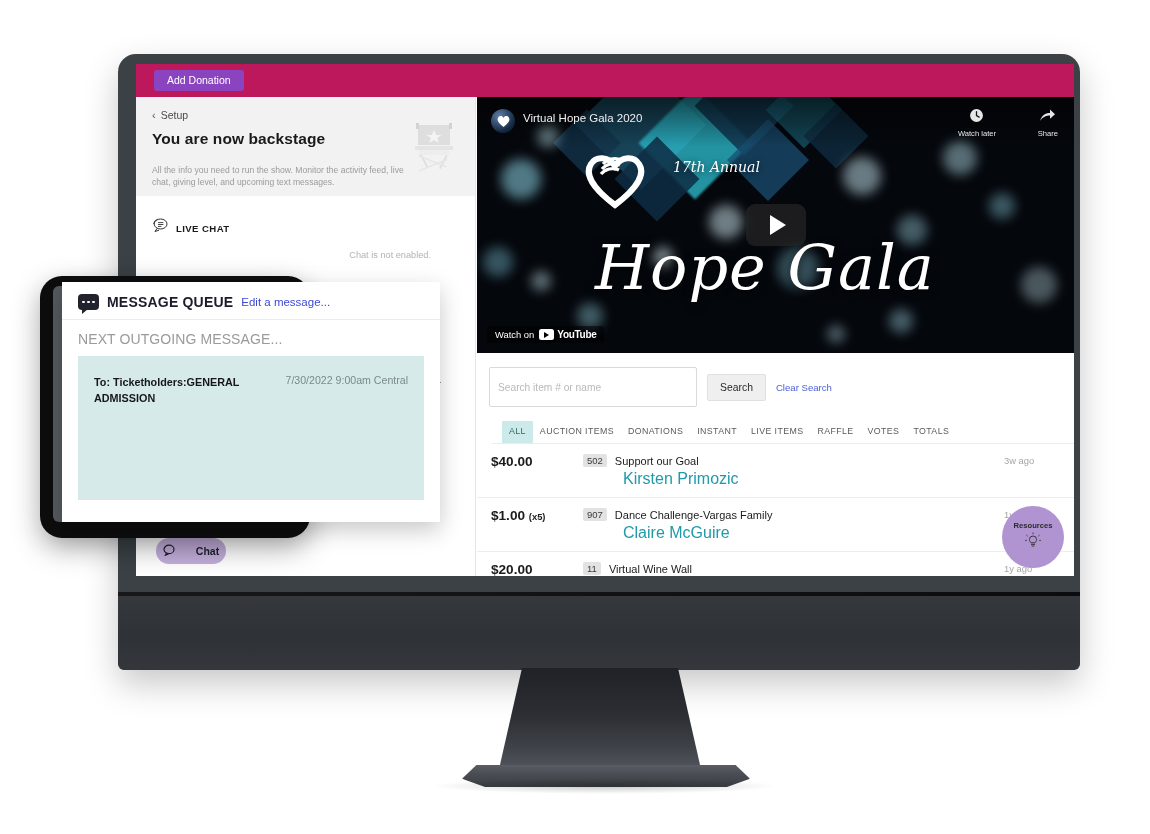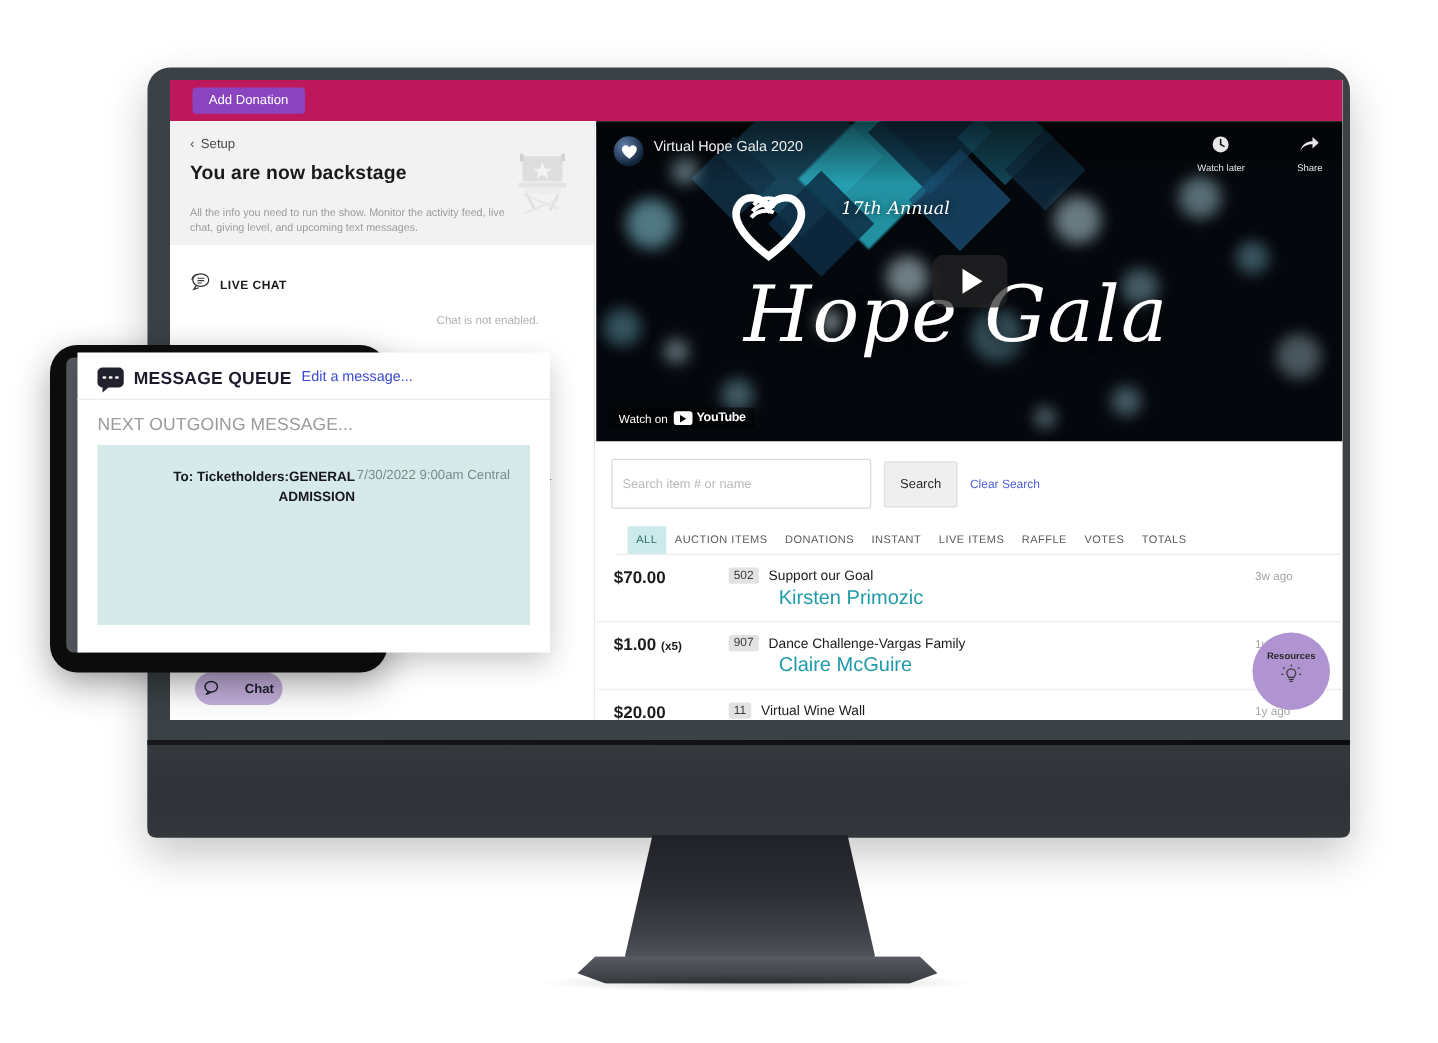--- a/index.html
+++ b/index.html
@@ -136,42 +136,42 @@
     display:flex; align-items:center; gap:5px;
     color:#fff; font-size:9.4px; cursor:pointer;
   }
   .yt-badge { display:flex; align-items:center; gap:3px; }
   .yt-play { width:15px; height:11px; background:#fff; border-radius:2.5px; display:flex;align-items:center;justify-content:center;}
   .yt-play i { width:0;height:0;border-left:5px solid #000;border-top:3px solid transparent;border-bottom:3px solid transparent;}
   .yt-word { font-size:10px; font-weight:700; color:#fff; letter-spacing:-.3px;}
 
   .gala-wrap { position:absolute; left:0; top:0; width:100%; height:100%; z-index:5; pointer-events:none; }
   .gala-script {
-    position:absolute; left:118px; top:118px;
+    position:absolute; left:118px; top:134px;
     font-family:"DejaVu Serif", serif; font-style:italic; font-size:62px;
     color:#fff; letter-spacing:1px; text-shadow:0 2px 10px rgba(0,0,0,.6);
     white-space:nowrap;
   }
   .gala-annual {
     position:absolute; left:196px; top:62px;
     font-family:"DejaVu Serif", serif; font-style:italic; font-size:14px; color:#fff;
     text-shadow:0 1px 6px rgba(0,0,0,.7); white-space:nowrap;
   }
   .heart-logo { position:absolute; left:104px; top:50px; z-index:6; }
 
   
   .search-row { display:flex; align-items:center; gap:10px; padding:14px 12px 10px 12px; }
   .search-input {
     width:208px; height:40px; border:1px solid #d9d9d9; border-radius:2px;
     padding:0 8px; font-size:10.2px; color:#333; outline:none;
     font-family:"Liberation Sans", sans-serif;
   }
   .search-input::placeholder { color:#b9b9b9; }
   .search-btn {
-    height:37px; padding:0 12px; background:#efefef; border:1px solid #e0e0e0;
+    height:27px; padding:0 12px; background:#efefef; border:1px solid #e0e0e0;
     border-radius:2px; font-size:10.4px; color:#2b2b2b; cursor:pointer;
     font-family:"Liberation Sans", sans-serif;
   }
   .clear-search { font-size:9.6px; color:#4a5fd4; cursor:pointer; }
 
   
   .tabs { display:flex; align-items:center; gap:0; padding:4px 10px 0 10px; border-bottom:1px solid #ececec;margin-left:15px; }
   .tab {
     font-size:8.8px; color:#5a5a5a; letter-spacing:.4px; cursor:pointer;
     padding:5px 7px 7px 7px; white-space:nowrap;
@@ -215,21 +215,21 @@
   }
   .mq-card {
     position:absolute; left:22px; top:6px; width:378px; height:240px;
     background:#ffffff; box-shadow:0 8px 22px rgba(0,0,0,.22);
   }
   .mq-head { display:flex; align-items:center; gap:8px; padding:12px 16px 9px 16px; border-bottom:1px solid #ececec; }
   .mq-title { font-size:14px; font-weight:600; color:#1b1b2b; letter-spacing:.2px; }
   .mq-edit { font-size:11.5px; color:#3b49d4; cursor:pointer; }
   .mq-next { font-size:14px; color:#9a9a9a; padding:11px 16px 9px 16px; letter-spacing:.1px; }
   .mq-bubble { margin:0 16px; background:#d6eaea; padding:18px 16px 20px 16px; height:144px; }
-  .mq-to-row { display:flex; justify-content:space-between; align-items:flex-start;text-align:right; }
+  .mq-to-row { display:flex; justify-content:space-between; align-items:flex-start; }
   .mq-to { font-size:10.8px; font-weight:700; color:#16161c; line-height:1.5; width:190px;}
   .mq-when { font-size:10.6px; color:#7b8a8a; }
   .mq-body { font-size:10.6px; color:#16161c; line-height:1.55; margin-top:14px; }
 
   .speech-icon {
     width:21px; height:16px; background:#22222e; border-radius:4px; position:relative;
     display:flex; align-items:center; justify-content:center; gap:2.5px;
   }
   .speech-icon:after { content:""; position:absolute; left:4px; bottom:-4px; width:0;height:0;
     border-top:5px solid #22222e; border-right:6px solid transparent; }
@@ -404,21 +404,21 @@
         <div class="tab">INSTANT</div>
         <div class="tab">LIVE ITEMS</div>
         <div class="tab">RAFFLE</div>
         <div class="tab">VOTES</div>
         <div class="tab">TOTALS</div>
       </div>
 
       <div class="activity">
         <div class="act-row">
           <div class="act-amt">
-            <span>$70.00</span>
+            <span>$40.00</span>
             <span class="mult"></span>
           </div>
           <div class="act-mid">
             <div class="act-line1">
               <span class="act-num">502</span>
               <span class="act-item">Support our Goal</span>
             </div>
             <div class="act-donor">Kirsten Primozic</div>
           </div>
           <div class="act-time">3w ago</div>

